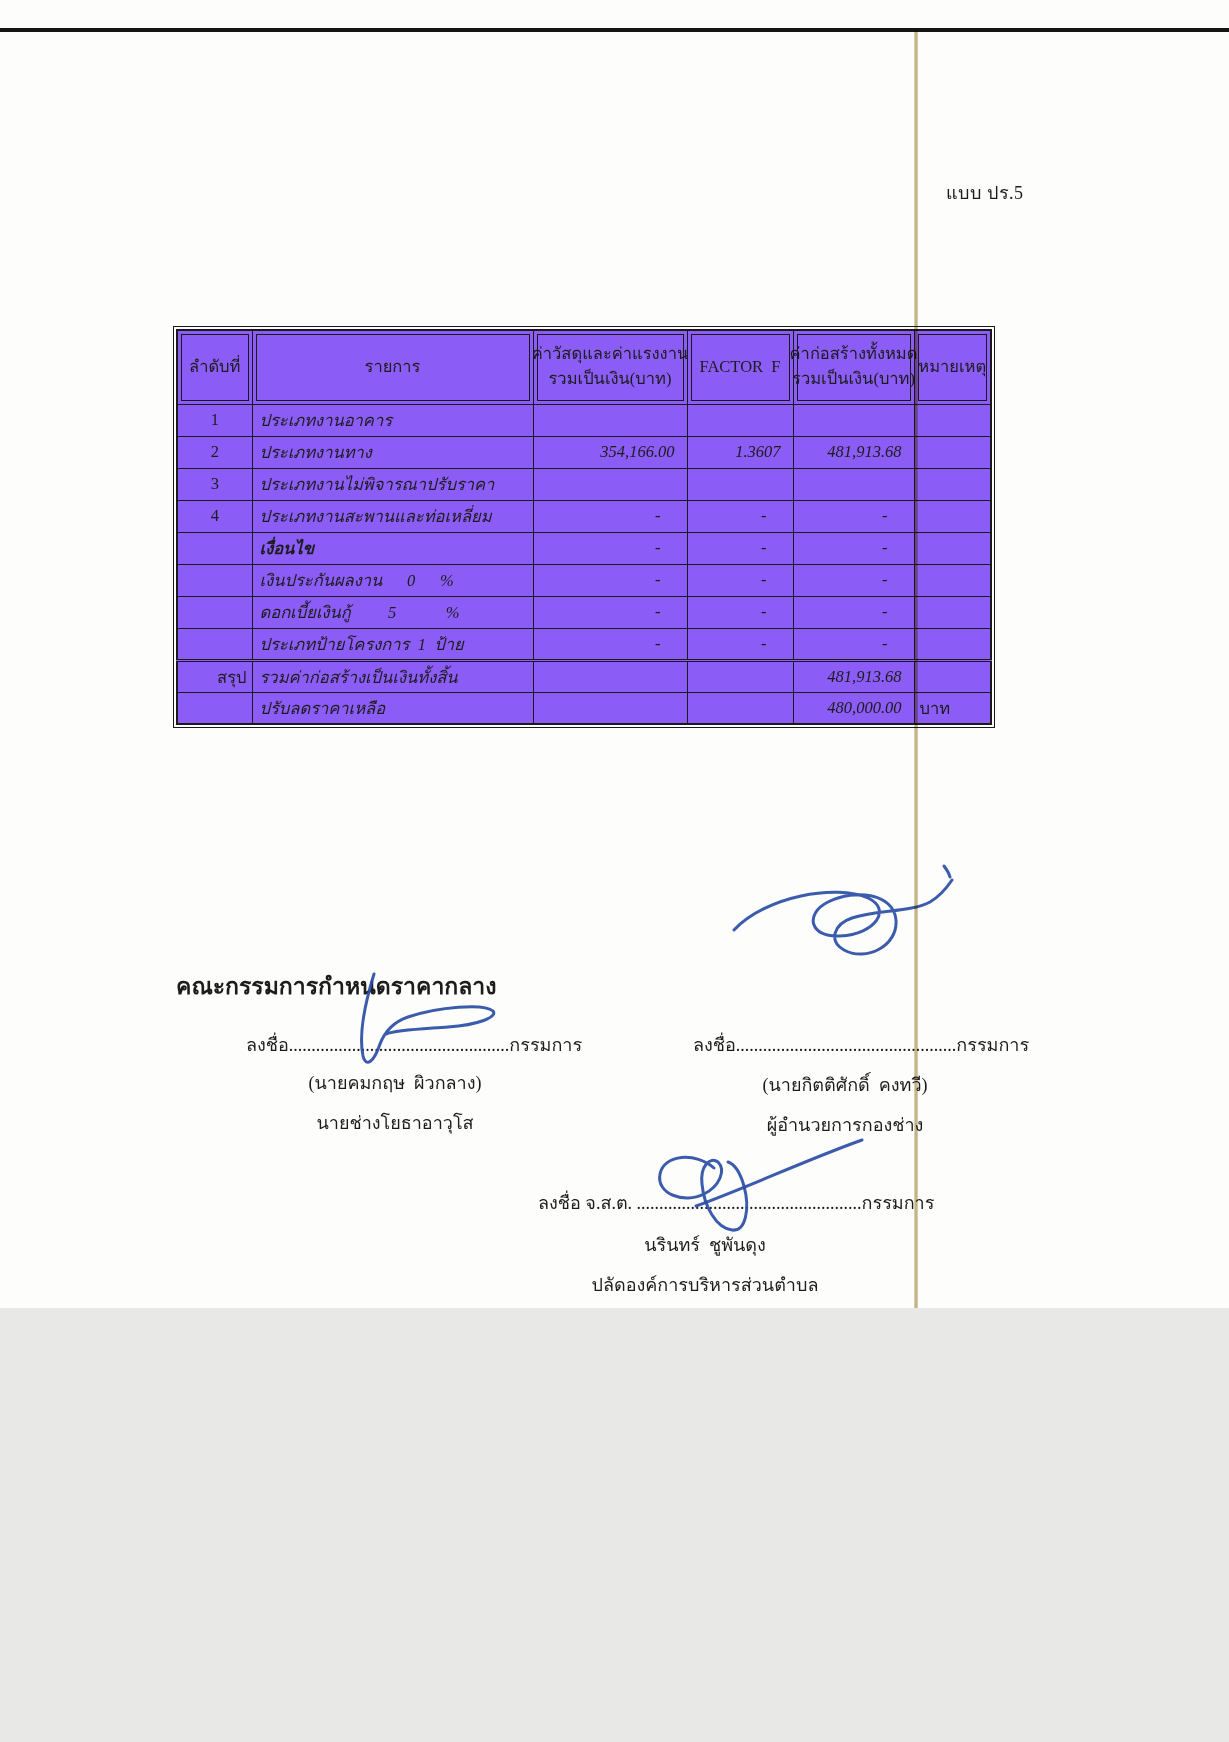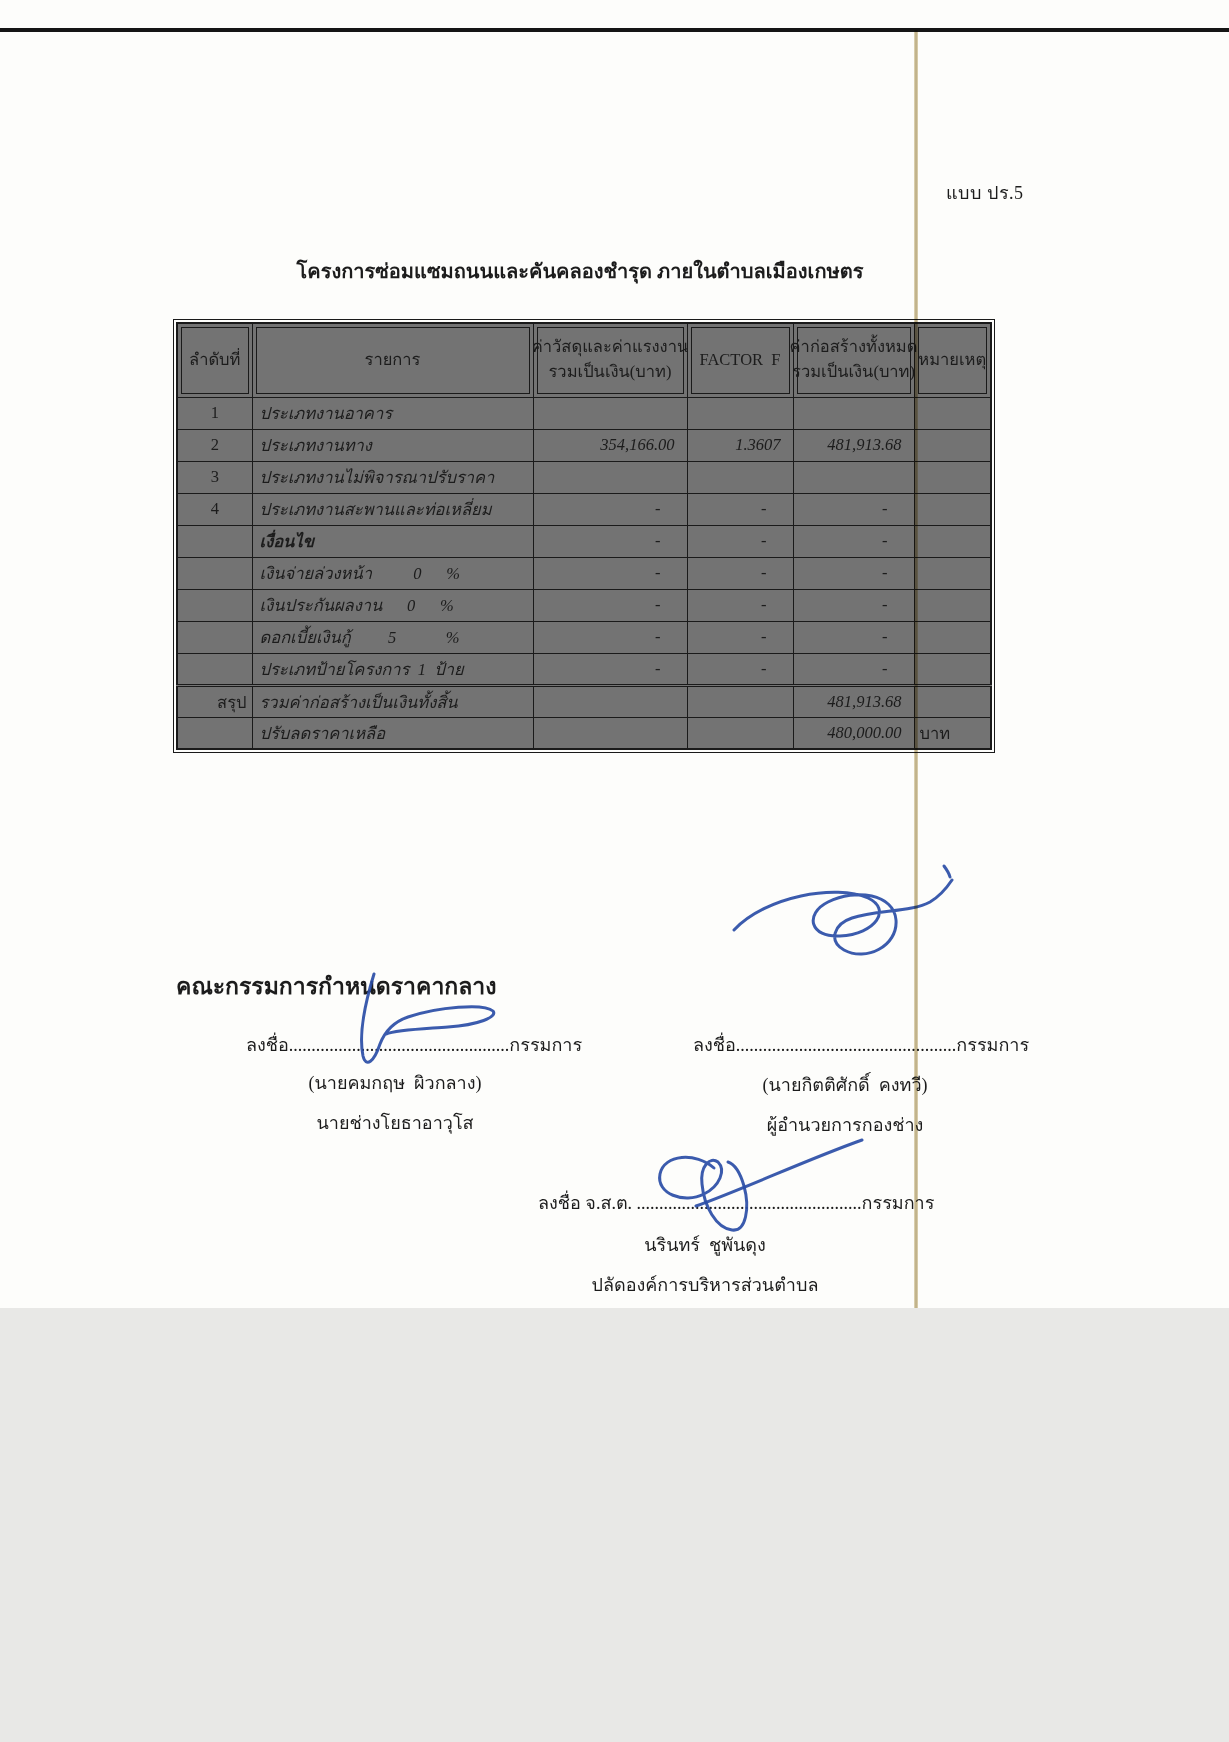--- a/index.html
+++ b/index.html
@@ -17,24 +17,24 @@
   .bottom-shadow {
     position:absolute; left:430px; top:1734px; width:799px; height:8px;
     background:linear-gradient(#c4c4bf,#83837d); opacity:.75;
   }
   .form-label { position:absolute; left:946px; top:178px; font-size:19px; letter-spacing:.5px; }
   .doc-title {
     position:absolute; left:0; top:255px; width:1160px; text-align:center;
     font-size:20px; font-weight:bold;
   }
   table.cost-table {
-    position:absolute; left:176px; top:322px; width:814px;
+    position:absolute; left:176px; top:329px; width:814px;
     border-collapse:collapse; table-layout:fixed;
     border:2px solid #1a1a1a; outline:1.6px solid #1a1a1a; outline-offset:2px;
-    background:#737373; font-size:16.5px;
+    background:#8b5cf6; font-size:16.5px;
   }
   .cost-table col.w-no    { width:75px; }
   .cost-table col.w-item  { width:281px; }
   .cost-table col.w-cost  { width:154px; }
   .cost-table col.w-factor{ width:106px; }
   .cost-table col.w-total { width:121px; }
   .cost-table col.w-note  { width:77px; }
   .cost-table th {
     height:74px; border:1.8px solid #1a1a1a; padding:3px; font-weight:normal;
     vertical-align:middle;
@@ -64,21 +64,20 @@
 </style>
 </head>
 <body>
 
 <div class="page">
 
   <div class="top-rule"></div>
 
   <div class="form-label sig-text">แบบ ปร.5</div>
 
-  <div class="doc-title">โครงการซ่อมแซมถนนและคันคลองชำรุด ภายในตำบลเมืองเกษตร</div>
 
   <table class="cost-table">
     <colgroup>
       <col class="w-no">
         <col class="w-item">
         <col class="w-cost">
       <col class="w-factor">
         <col class="w-total">
         <col class="w-note">
     </colgroup>
@@ -140,28 +139,20 @@
         <tr>
       <td class="c-no"></td>
       <td class="c-item bold">เงื่อนไข</td>
       <td class="c-num dash">-</td>
       <td class="c-num dash">-</td>
       <td class="c-num dash">-</td>
       <td class="c-note"></td>
     </tr>
         <tr>
       <td class="c-no"></td>
-      <td class="c-item">เงินจ่ายล่วงหน้า          0      %</td>
-      <td class="c-num dash">-</td>
-      <td class="c-num dash">-</td>
-      <td class="c-num dash">-</td>
-      <td class="c-note"></td>
-    </tr>
-        <tr>
-      <td class="c-no"></td>
       <td class="c-item">เงินประกันผลงาน      0      %</td>
       <td class="c-num dash">-</td>
       <td class="c-num dash">-</td>
       <td class="c-num dash">-</td>
       <td class="c-note"></td>
     </tr>
         <tr>
       <td class="c-no"></td>
       <td class="c-item">ดอกเบี้ยเงินกู้         5            %</td>
       <td class="c-num dash">-</td>

